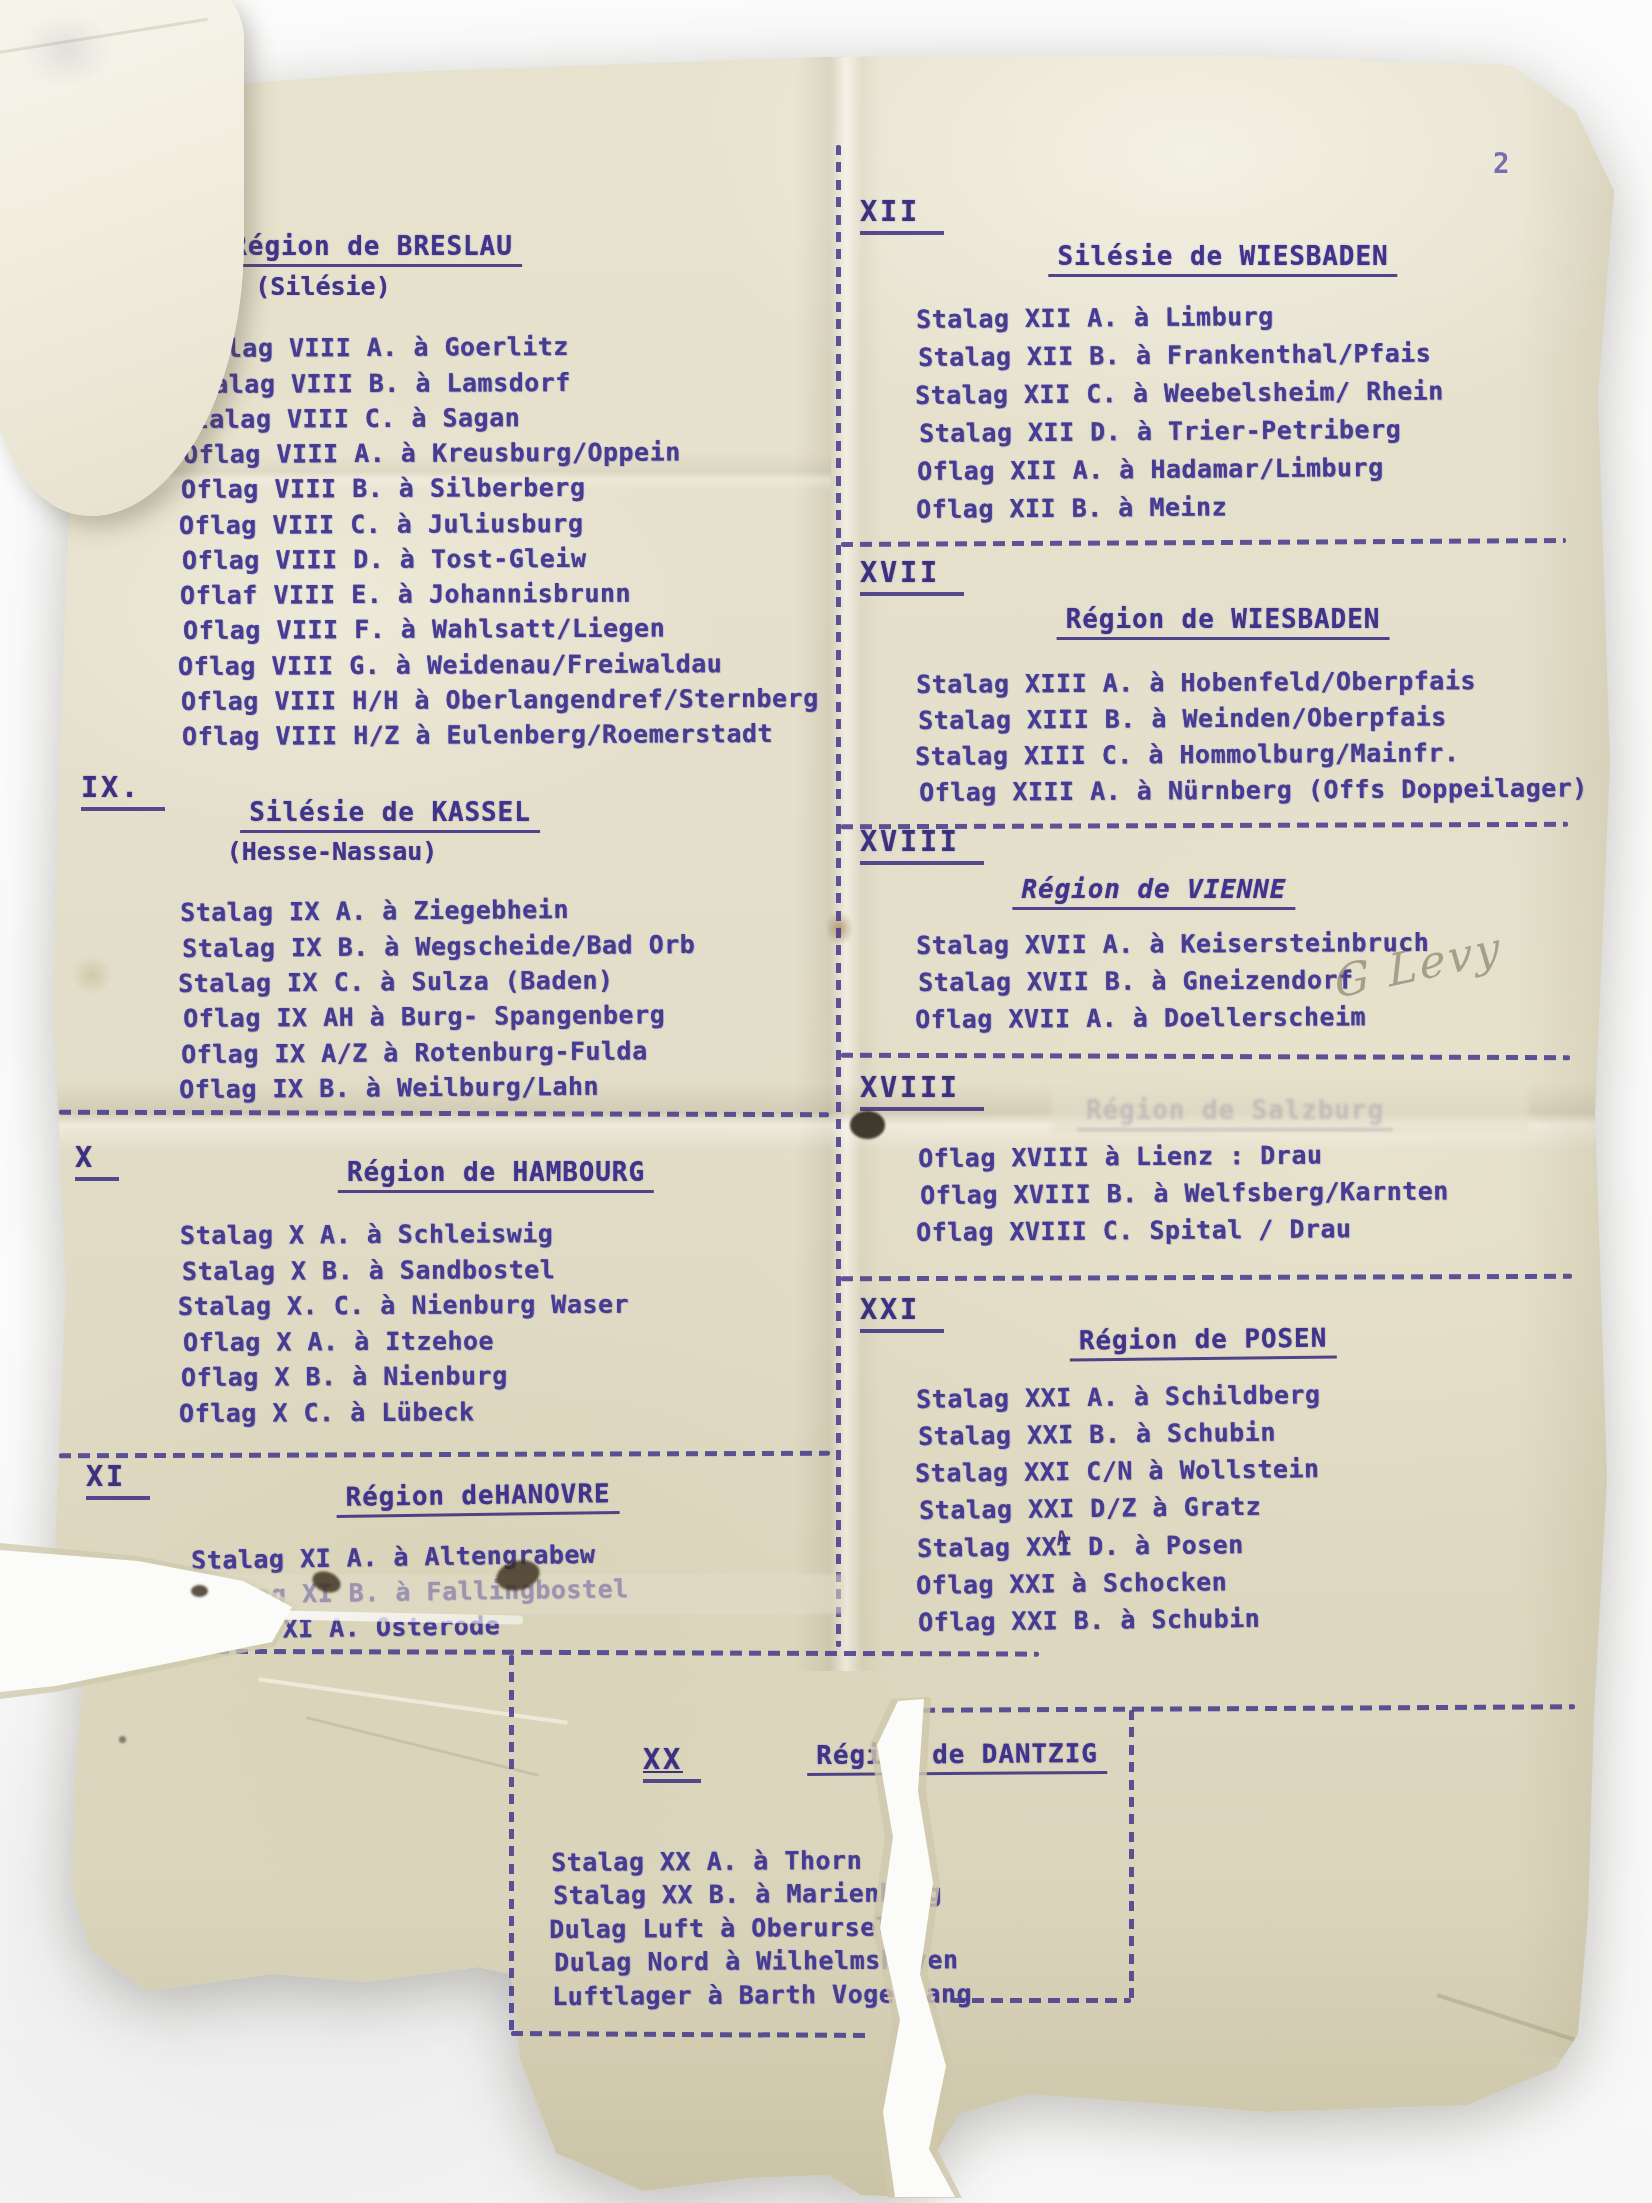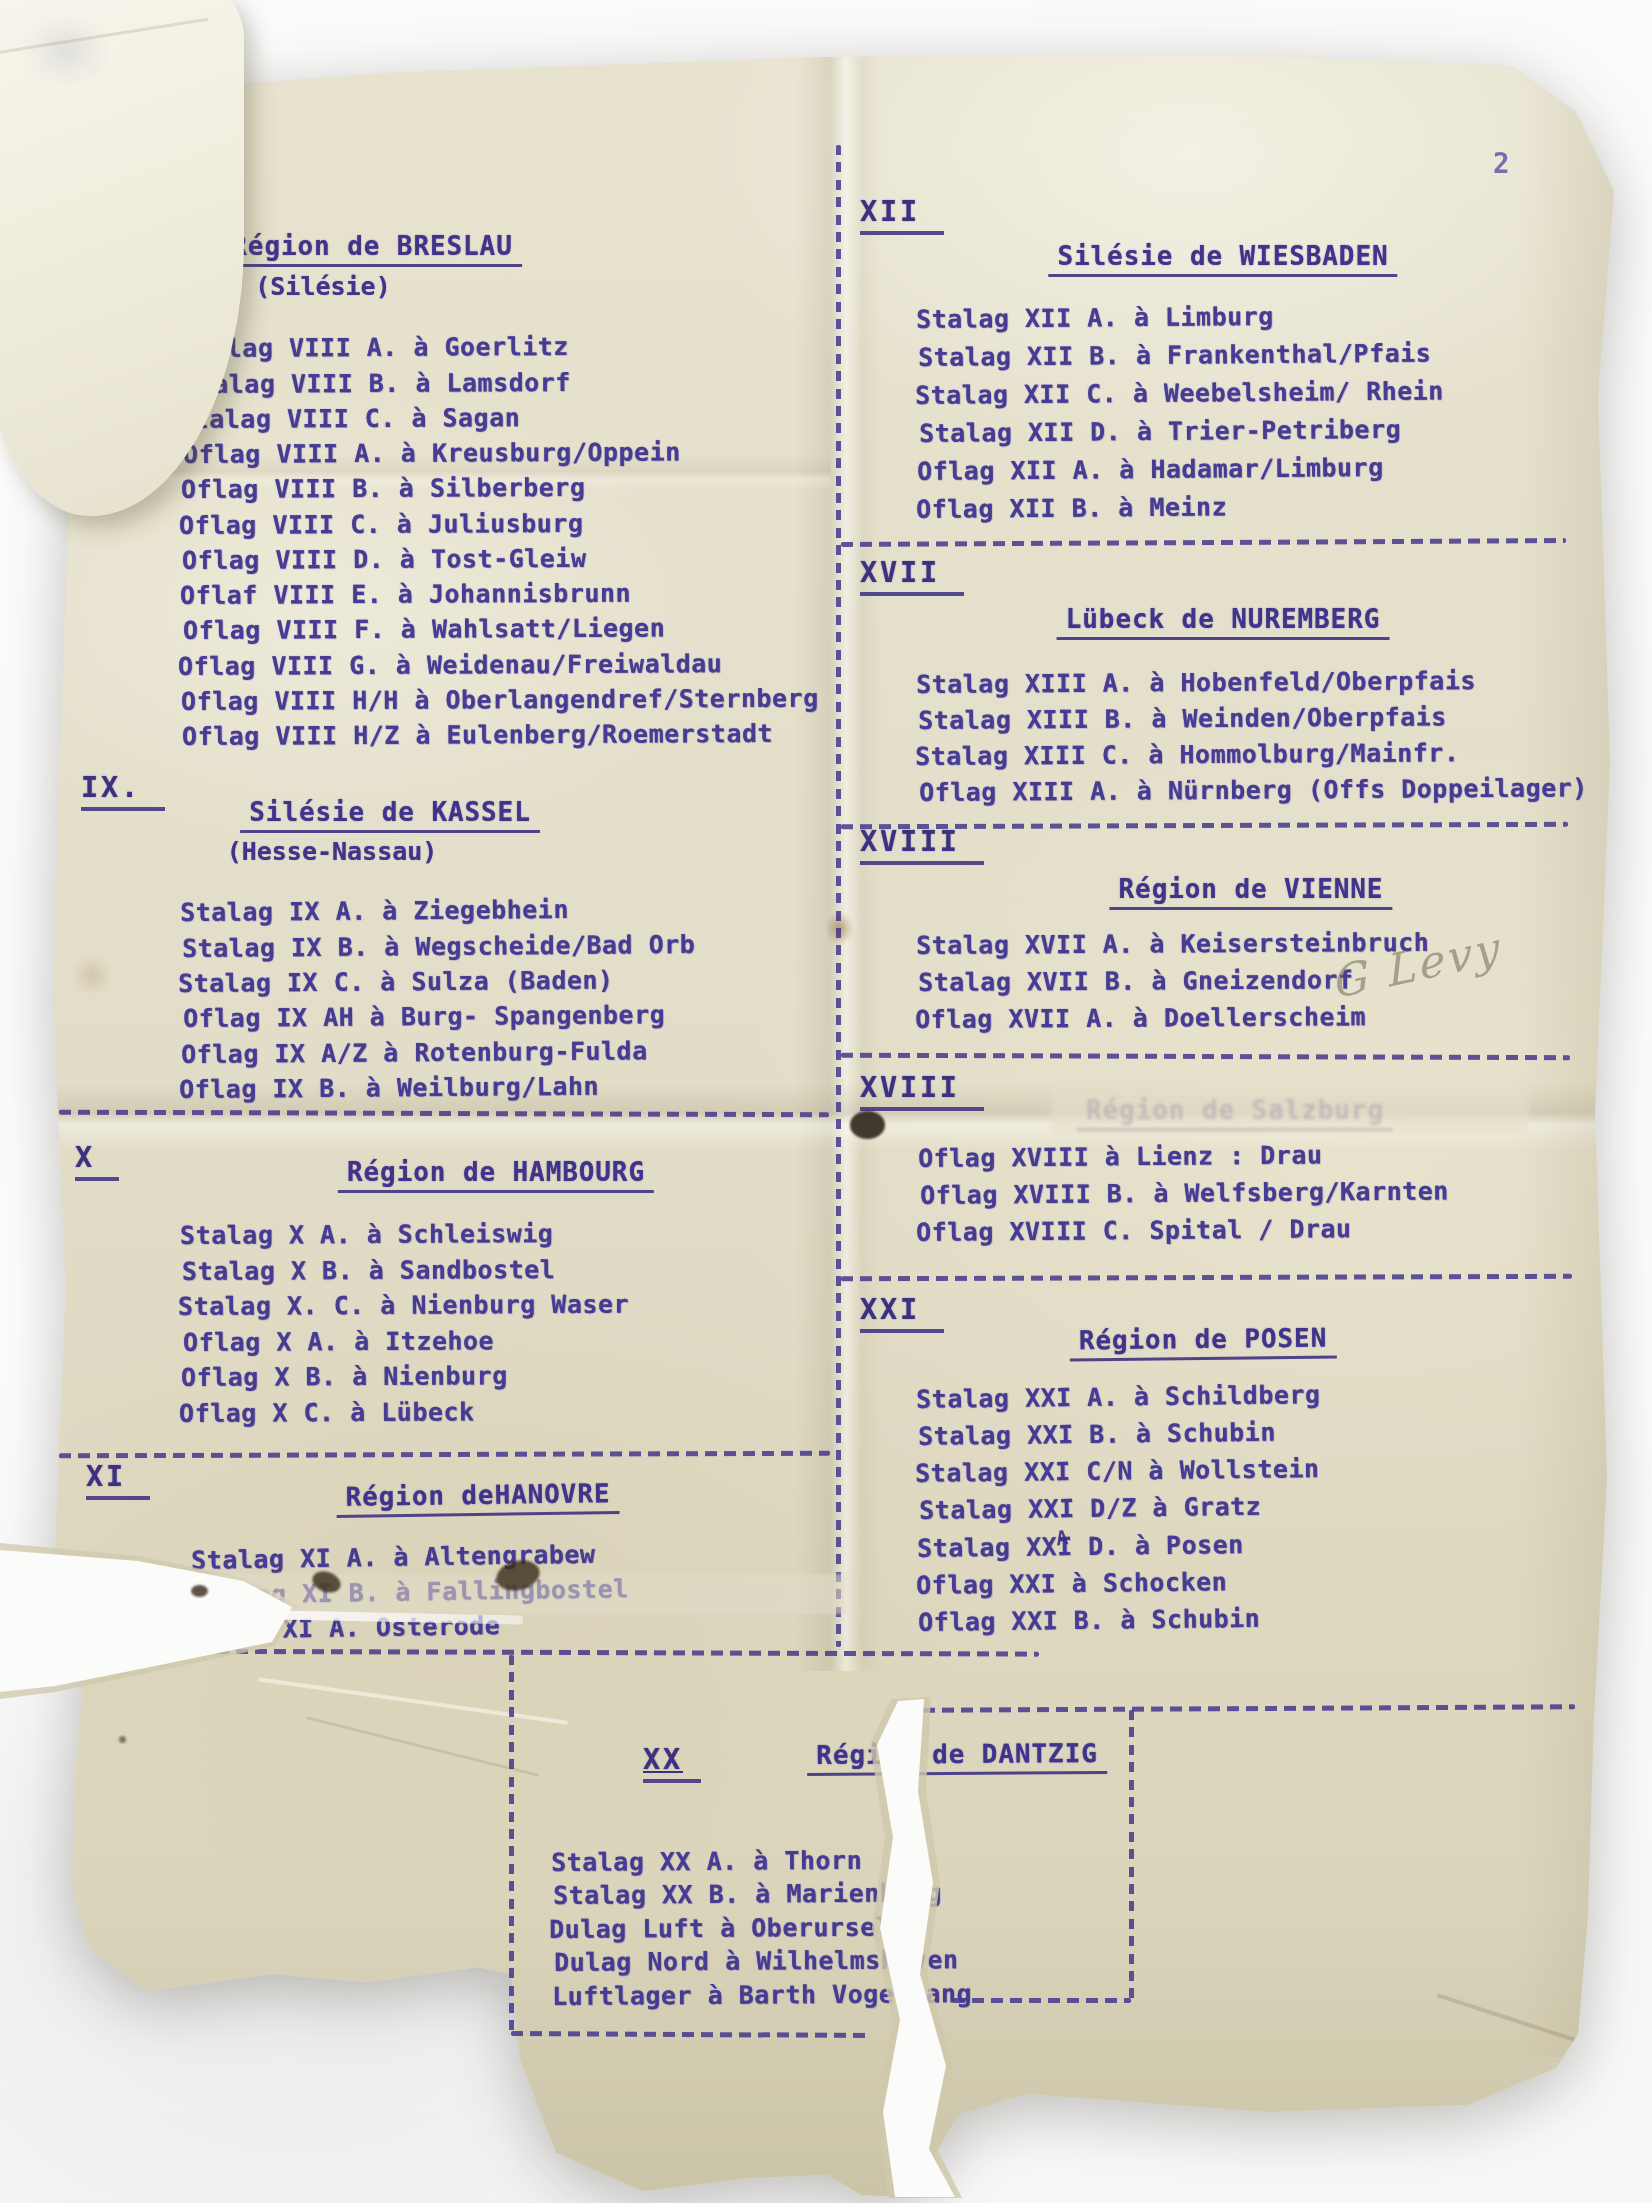--- a/index.html
+++ b/index.html
@@ -107,26 +107,26 @@
     <div class="rtitle" style="left:478px;top:1480px;transform:translateX(-50%) rotate(-.8deg);">Région deHANOVRE</div>
 
     <div class="vdash" style="left:836px;top:145px;height:1502px;"></div>
 
     <div class="numeral" style="left:860px;top:195px;">XII</div>
     <div class="rtitle" style="left:1223px;top:241px;">Silésie de WIESBADEN</div>
 
     <div class="hdash" style="left:841px;top:540px;width:725px;transform:rotate(-.3deg);"></div>
 
     <div class="numeral" style="left:860px;top:556px;">XVII</div>
-    <div class="rtitle" style="left:1223px;top:604px;">Lübeck de NUREMBERG</div>
+    <div class="rtitle" style="left:1223px;top:604px;">Région de WIESBADEN</div>
 
     <div class="hdash" style="left:841px;top:823px;width:727px;transform:rotate(-.2deg);"></div>
 
     <div class="numeral" style="left:860px;top:825px;">XVIII</div>
-    <div class="rtitle" style="left:1251px;top:874px;">Région de VIENNE</div>
+    <div class="rtitle" style="left:1154px;top:874px;font-style:italic;">Région de VIENNE</div>
 
     <div class="hdash" style="left:841px;top:1054px;width:729px;transform:rotate(.2deg);"></div>
 
     <div class="numeral" style="left:860px;top:1071px;">XVIII</div>
     <div class="rtitle obscured" style="left:1235px;top:1095px;">Région de Salzburg</div>
 
     <div class="hdash" style="left:841px;top:1275px;width:731px;transform:rotate(-.2deg);"></div>
 
     <div class="numeral" style="left:860px;top:1293px;">XXI</div>
     <div class="rtitle" style="left:1203px;top:1324px;transform:translateX(-50%) rotate(-.6deg);">Région de POSEN</div>

